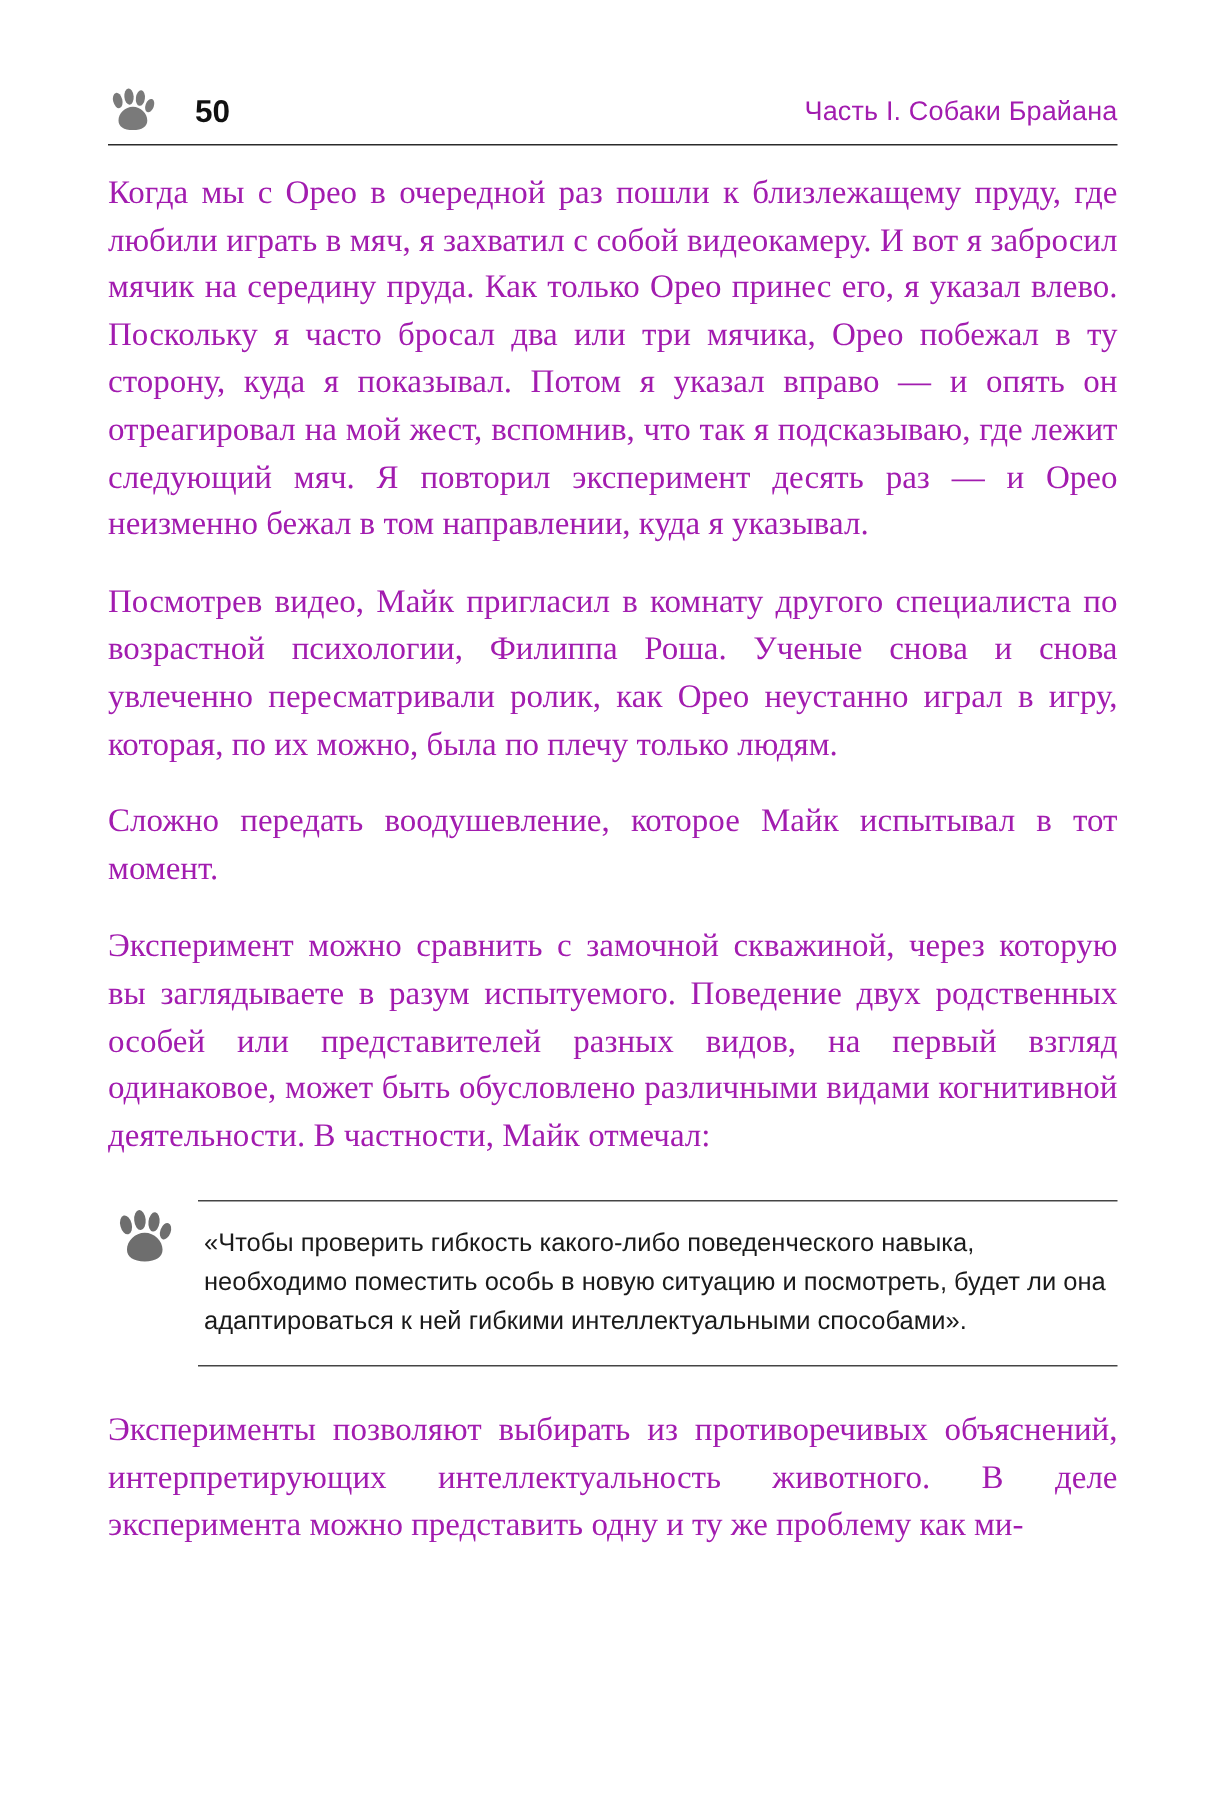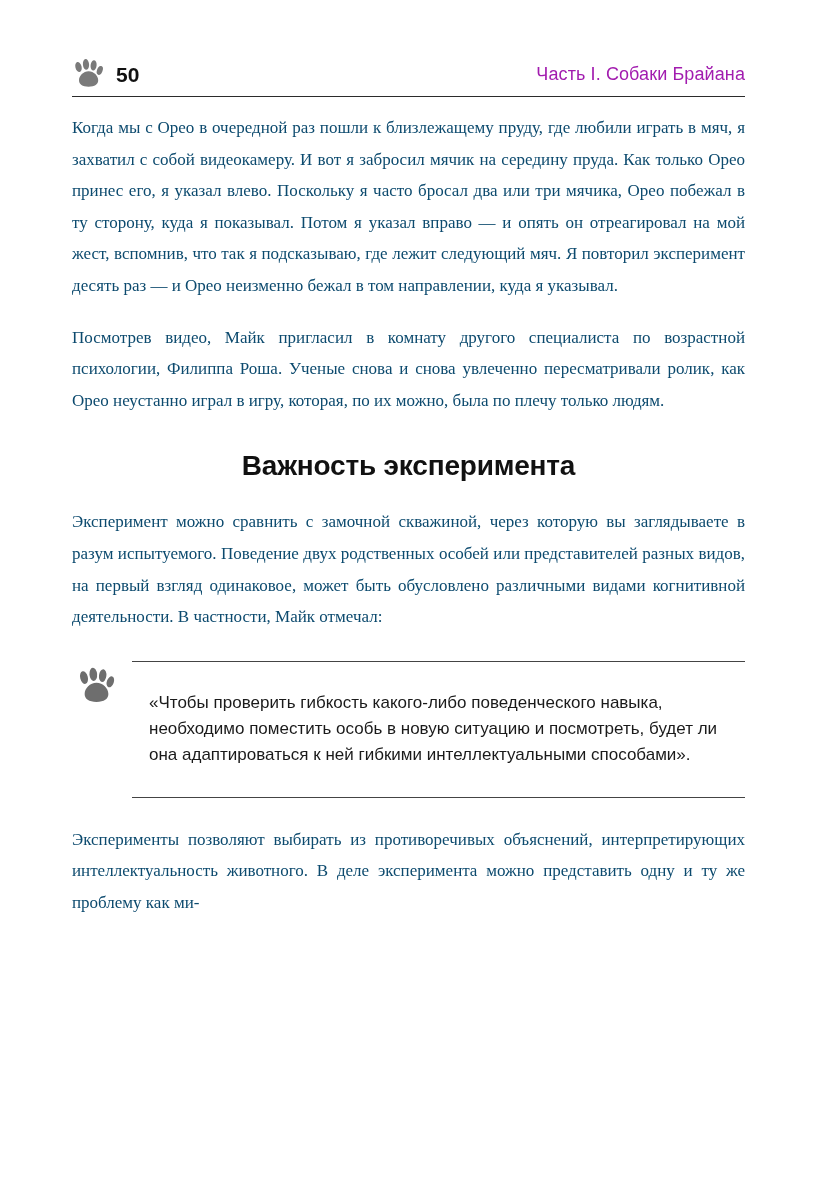--- a/index.html
+++ b/index.html
@@ -26,21 +26,21 @@
     top: 58px;
     height: 38px;
     border-bottom: 1.6px solid #2b2b2b;
     display: flex;
     align-items: flex-start;
     justify-content: space-between;
   }
   .header-left {
     display: flex;
     align-items: center;
-    gap: 10px;
+    gap: 24px;
   }
   .page-number {
     font-family: "Liberation Sans", sans-serif;
     font-weight: bold;
     font-size: 21px;
     color: #111;
     line-height: 1;
     padding-top: 2px;
   }
   .running-head {
@@ -60,26 +60,26 @@
 
   
   .content {
     position: absolute;
     left: 72px;
     right: 72px;
     top: 112px;
   }
   p.body {
     margin: 0 0 20px 0;
-    font-size: 17px;
+    font-size: 22px;
     line-height: 31.6px;
     text-align: justify;
     text-justify: inter-word;
     hyphens: manual;
-    color: #0c4a6e;
+    color: #a21caf;
   }
   p.body:last-child { margin-bottom: 0; }
 
   h2.section-title {
     font-family: "Liberation Sans", sans-serif;
     font-weight: bold;
     font-size: 28px;
     text-align: center;
     margin: 34px 0 24px 0;
     color: #111;
@@ -101,21 +101,21 @@
   .quote-inner {
     border-top: 1.4px solid #444;
     border-bottom: 1.4px solid #444;
     padding: 11px 0 12px 0;
   }
   .quote-text {
     font-family: "Liberation Sans", sans-serif;
     font-size: 17px;
     line-height: 26px;
     color: #1a1a1a;
-    margin: 17px;
+    margin: 4px;
     text-align: left;
   }
 
   .after-quote {
     margin-top: 26px;
   }
 </style>
 </head>
 <body>
 
@@ -136,22 +136,22 @@
       </span>
       <span class="page-number">50</span>
     </div>
     <span class="running-head">Часть I. Собаки Брайана</span>
   </div>
 
   <div class="content">
 
     <p class="body">Когда мы с Орео в очередной раз пошли к близлежащему пруду, где любили играть в мяч, я захватил с собой видеокамеру. И вот я забросил мячик на середину пруда. Как только Орео принес его, я указал влево. Поскольку я часто бросал два или три мячика, Орео побежал в ту сторону, куда я показывал. Потом я указал вправо — и опять он отреагировал на мой жест, вспомнив, что так я подсказываю, где лежит следующий мяч. Я повторил эксперимент десять раз — и Орео неизменно бежал в том направлении, куда я указывал.</p>
     <p class="body">Посмотрев видео, Майк пригласил в комнату другого специалиста по возрастной психологии, Филиппа Роша. Ученые снова и снова увлеченно пересматривали ролик, как Орео неустанно играл в игру, которая, по их можно, была по плечу только людям.</p>
+    <p class="body">Сложно передать воодушевление, которое Майк испытывал в тот момент.</p>
 
-    <h2 class="section-title">Важность эксперимента</h2>
 
     <p class="body">Эксперимент можно сравнить с замочной скважиной, через которую вы заглядываете в разум испытуемого. Поведение двух родственных особей или представителей разных видов, на первый взгляд одинаковое, может быть обусловлено различными видами когнитивной деятельности. В частности, Майк отмечал:</p>
 
     <div class="quote-block">
       <span class="quote-paw">
         <svg width="42" height="40" viewBox="0 0 34 30" aria-hidden="true">
           <g fill="#6e6e6e">
             <ellipse cx="6.5" cy="9" rx="3.1" ry="5.2" transform="rotate(-14 6.5 9)"></ellipse>
             <ellipse cx="14" cy="6.4" rx="3.1" ry="5.4" transform="rotate(-5 14 6.4)"></ellipse>
             <ellipse cx="21.6" cy="7.4" rx="3.0" ry="5.2" transform="rotate(7 21.6 7.4)"></ellipse>

